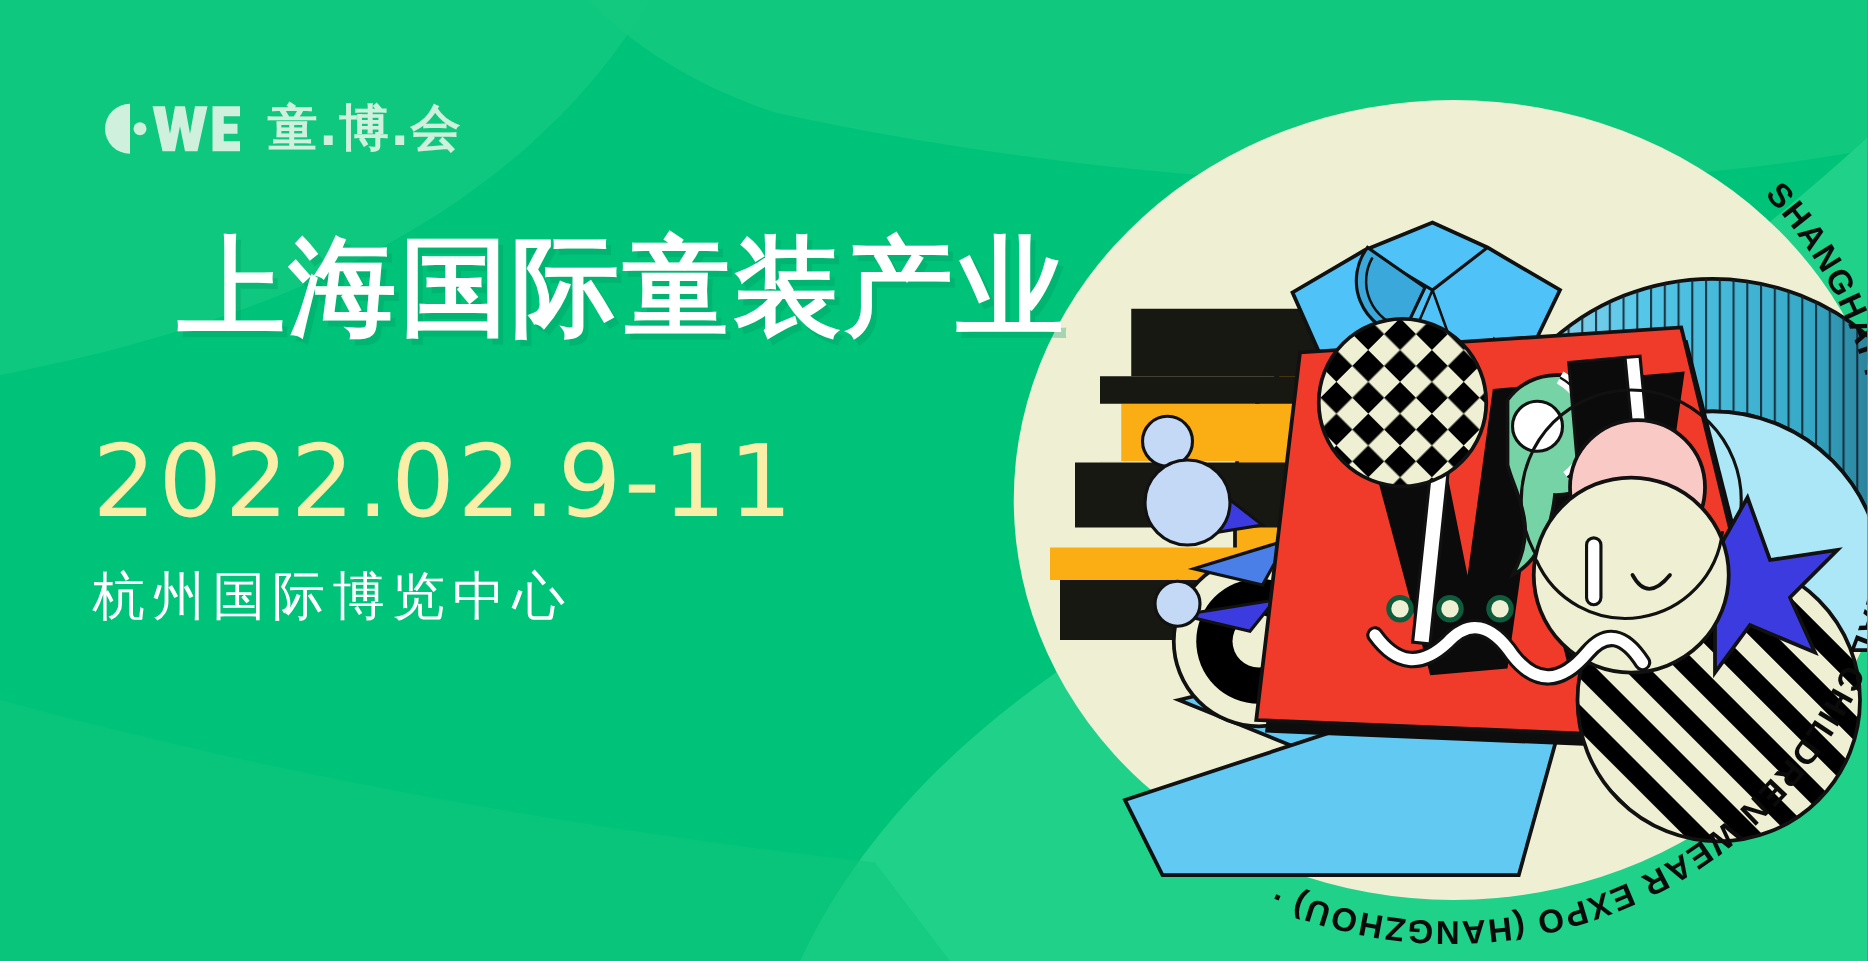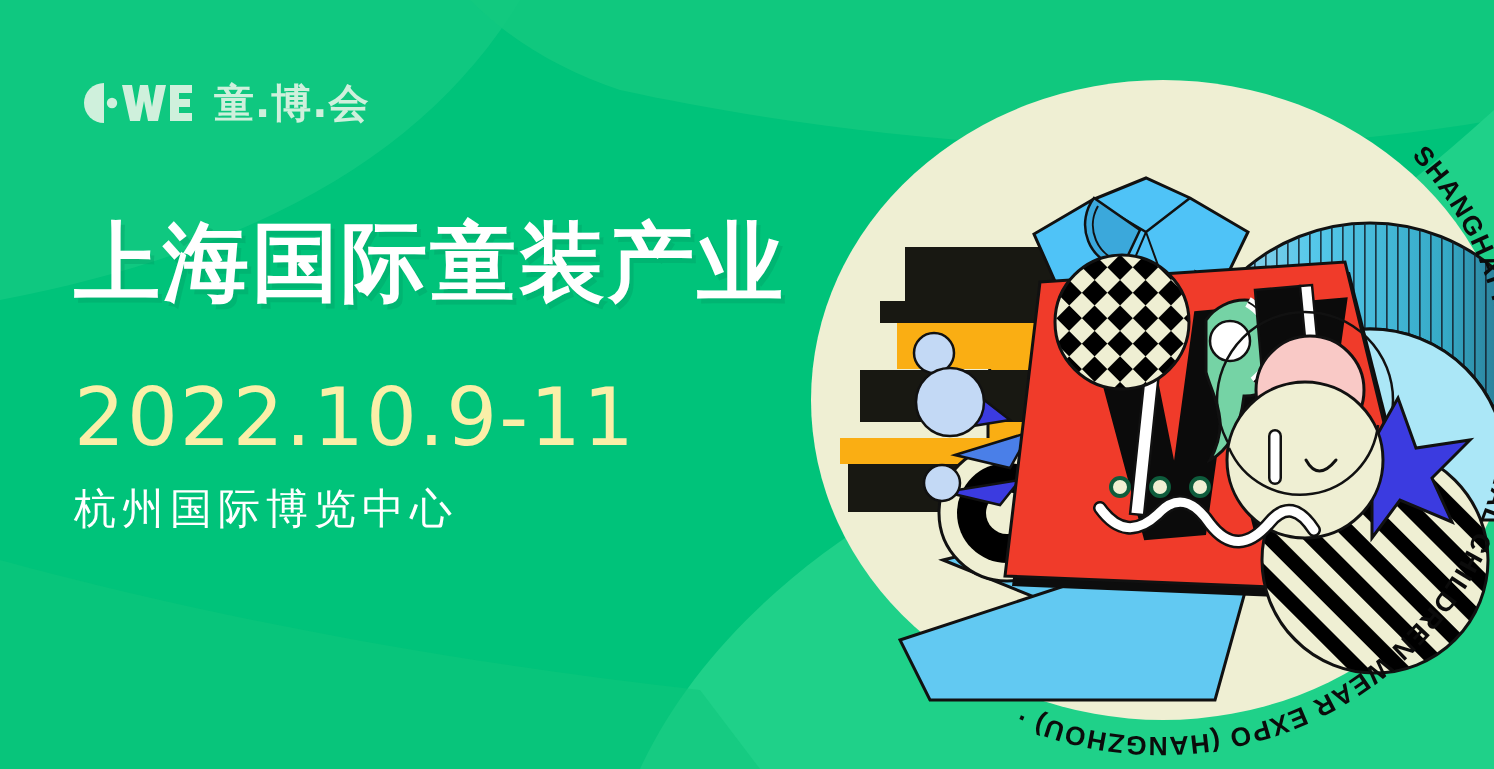--- a/index.html
+++ b/index.html
@@ -35,21 +35,21 @@
   .logo-mark { display:block; }
   .logo-cn {
     font-family:"DejaVu Sans","Liberation Sans",sans-serif;
     font-size:40px;
     font-weight:700;
     color:#CFF0DC;
     letter-spacing:1px;
     line-height:1;
     white-space:nowrap;
   }
-  .title-block { margin-top:76px; }
+  .title-block { margin-top:44px;text-align:right; }
   .title-line {
     font-family:"DejaVu Sans","Liberation Sans",sans-serif;
     font-size:86px;
     font-weight:700;
     color:#FFFFFF;
     line-height:1.32;
     letter-spacing:3px;
     white-space:nowrap;
     text-shadow:4px 5px 0 rgba(0,150,95,0.30);
   }
@@ -236,18 +236,18 @@
         <path d="M 48,4 L 58,4 L 62,26 L 66,4 L 74,4 L 78,26 L 82,4 L 92,4 L 84,40 L 74,40 L 70,20 L 66,40 L 56,40 Z" fill="#CFF0DC"></path>
         <path d="M 96,4 L 118,4 L 118,12 L 105,12 L 105,18 L 116,18 L 116,26 L 105,26 L 105,32 L 118,32 L 118,40 L 96,40 Z" fill="#CFF0DC"></path>
       </svg>
       <span class="logo-cn">童.博.会</span>
     </div>
 
     <div class="title-block">
       <div class="title-line">上海国际童装产业</div>
     </div>
 
-    <div class="date-line">2022.10.9-11</div>
+    <div class="date-line">2022.02.9-11</div>
     <div class="venue-line">杭州国际博览中心</div>
 
   </div>
 
 </div>
 
 </body></html>

